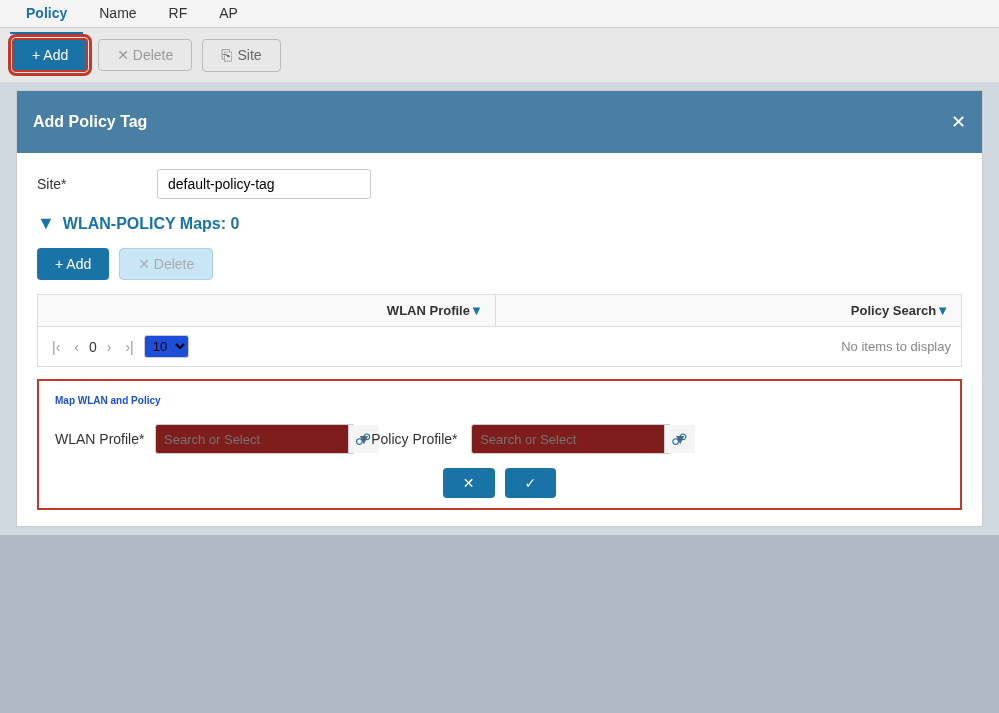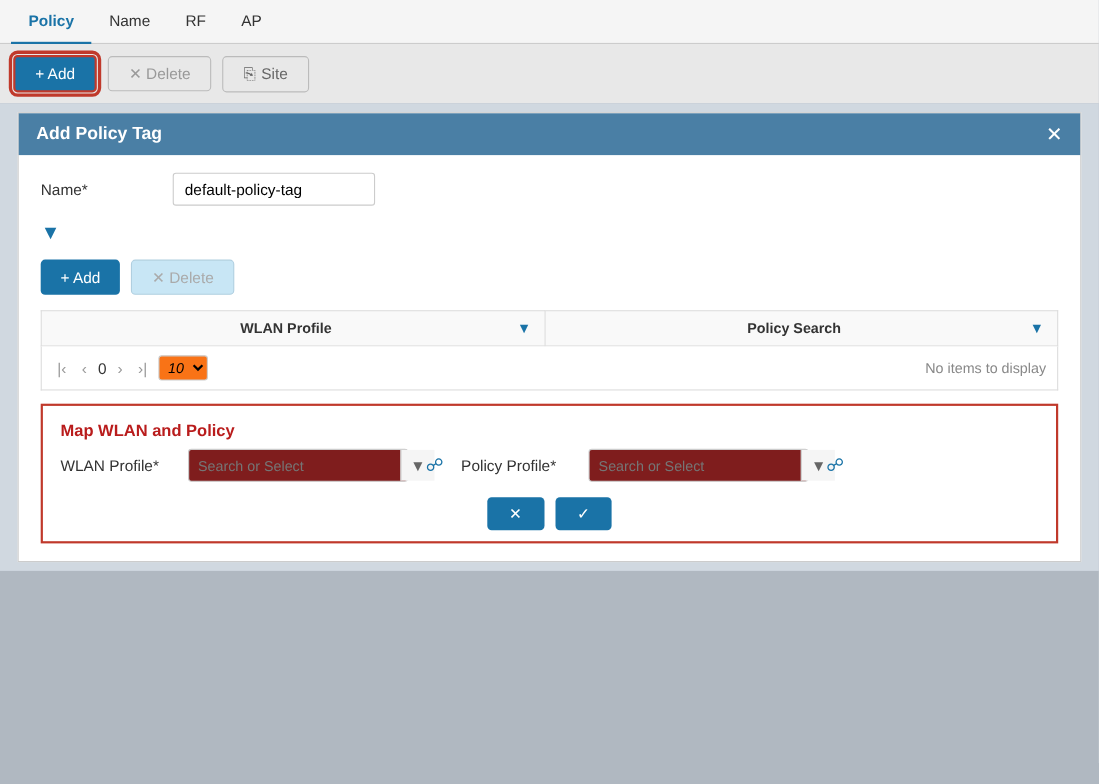--- a/index.html
+++ b/index.html
@@ -12,21 +12,21 @@
       overflow: hidden;
       position: relative;
     }
 
     
     .top-nav {
       background: #f5f5f5;
       border-bottom: 1px solid #ccc;
       display: flex;
       align-items: center;
-      height: 40px;
+      height: 28px;
       padding: 0 10px;
     }
     .nav-tab {
       padding: 8px 16px;
       cursor: pointer;
       font-size: 14px;
       color: #333;
       border-bottom: 2px solid transparent;
       height: 40px;
       display: flex;
@@ -90,21 +90,21 @@
       background: white;
       border: 1px solid #ccc;
       margin: 0 8px;
       position: relative;
     }
 
     
     .dialog-header {
       background: #4a7fa5;
       color: white;
-      padding: 10px 16px;
+      padding: 22px 16px;
       font-size: 16px;
       font-weight: bold;
       display: flex;
       justify-content: space-between;
       align-items: flex-start;
     }
     .dialog-close {
       color: white;
       cursor: pointer;
       font-size: 18px;
@@ -125,21 +125,21 @@
     .form-label {
       width: 120px;
       font-size: 14px;
       color: #333;
     }
     .form-input {
       border: 1px solid #ccc;
       border-radius: 3px;
       padding: 6px 10px;
       font-size: 14px;
-      width: 184px;
+      width: 214px;
       outline: none;
     }
 
     
     .section-header {
       display: flex;
       align-items: center;
       gap: 8px;
       margin: 10px 0 14px 0;
       color: #1a73a7;
@@ -185,21 +185,21 @@
     
     .data-table {
       width: 100%;
       border-collapse: collapse;
       border: 1px solid #ddd;
     }
     .data-table th {
       background: #f9f9f9;
       border: 1px solid #ddd;
       padding: 8px 12px;
-      text-align: center;
+      text-align: right;
       font-size: 13px;
       color: #333;
     }
     .filter-icon {
       color: #1a73a7;
       float: right;
     }
 
     
     .pagination-row {
@@ -226,45 +226,43 @@
     }
     .page-num {
       font-size: 14px;
       color: #333;
     }
     .per-page-select {
       border: 1px solid #ccc;
       border-radius: 3px;
       padding: 2px 4px;
       font-size: 13px;
-      background: #f97316;
-      font-style: italic;
+      background: #1d4ed8;
     }
     .no-items {
       color: #888;
       font-size: 13px;
     }
 
     
     .map-section {
       border: 2px solid #c0392b;
       margin: 12px 0 0 0;
       padding: 14px 16px 10px 16px;
       background: white;
     }
     .map-section-title {
-      font-size: 15px;
+      font-size: 10px;
       font-weight: bold;
-      color: #b91c1c;
-      margin-bottom: 8px;
+      color: #1d4ed8;
+      margin-bottom: 18px;
     }
     .map-form-row {
       display: flex;
       align-items: center;
-      gap: 16px;
       margin-bottom: 14px;
     }
     .map-label {
       font-size: 14px;
       color: #333;
       min-width: 100px;
     }
     .search-select {
       display: flex;
       align-items: center;
@@ -348,27 +346,28 @@
   <div class="dialog">
 
     <div class="dialog-header">
       <span>Add Policy Tag</span>
       <button class="dialog-close">✕</button>
     </div>
 
     <div class="dialog-body">
 
       <div class="form-row">
-        <label class="form-label">Name*</label>
+        <label class="form-label">Site*</label>
         <input class="form-input" type="text" value="default-policy-tag" style="">
       </div>
 
 
       <div class="section-header">
         <span class="chevron-icon">▼</span>
+        <span>WLAN-POLICY Maps: 0</span>
       </div>
 
       <div class="inner-toolbar">
         <button class="btn-add-inner">+ Add</button>
         <button class="btn-delete-inner">✕ Delete</button>
       </div>
 
       <table class="data-table">
         <thead>
           <tr>

